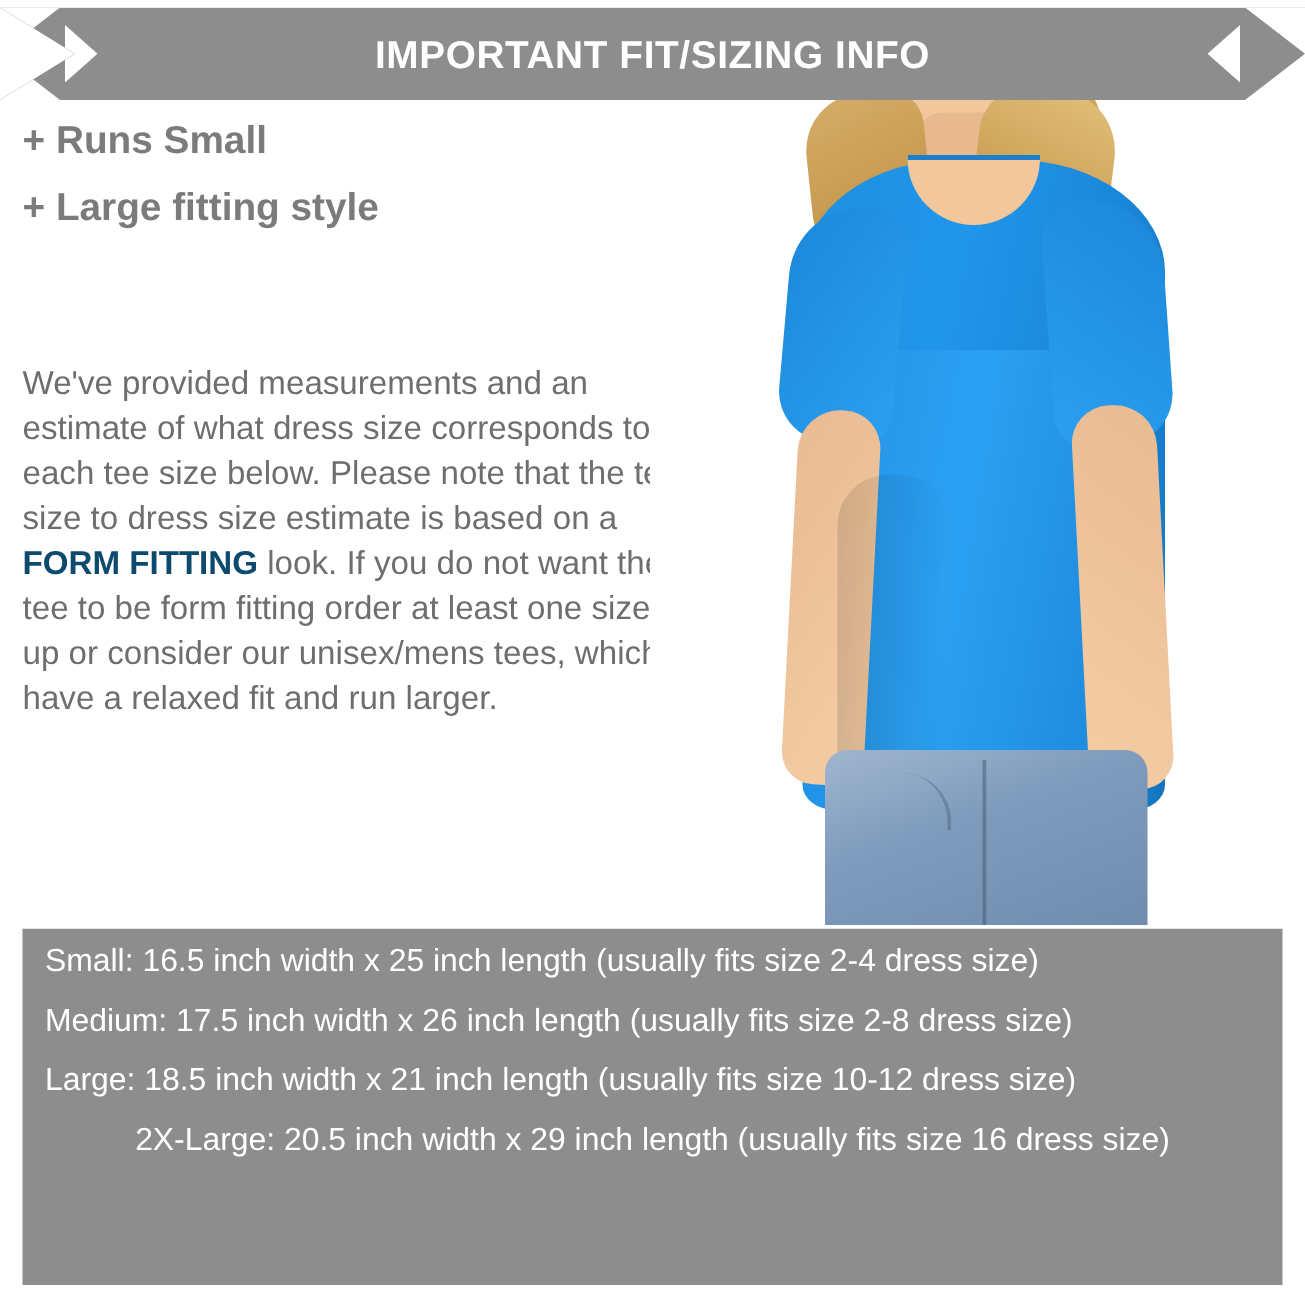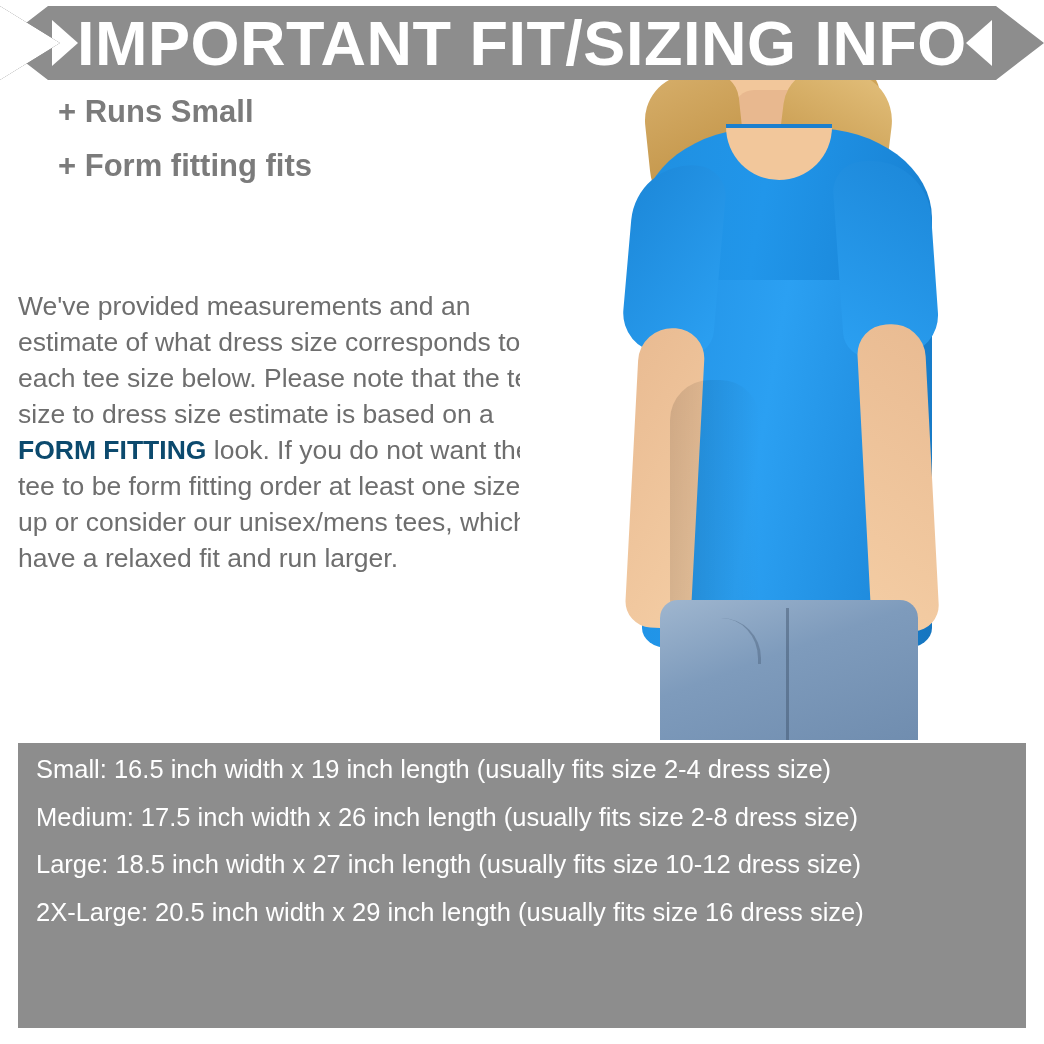--- a/index.html
+++ b/index.html
@@ -41,21 +41,21 @@
     width: 1044px;
     height: 74px;
     background: #8d8d8d;
     -webkit-clip-path: polygon(0 0, 1044px 0, 1044px 74px, 0 74px);
     display: flex;
     align-items: center;
     justify-content: center;
   }
   .banner-text {
     color: #ffffff;
-    font-size: 63px;
+    font-size: 31px;
     font-weight: bold;
     letter-spacing: 0.5px;
     white-space: nowrap;
     line-height: 1;
     text-align: left;
   }
   
   .notch {
     position: absolute;
     top: 0;
@@ -97,21 +97,20 @@
     top: 96px;
     width: 560px;
   }
   .bullet {
     color: #7b7b7b;
     font-weight: bold;
     font-size: 31px;
     line-height: 1.0;
     margin-bottom: 23px;
     white-space: nowrap;
-    margin-left: 40px;
   }
 
   
   #paragraph {
     position: absolute;
     left: 18px;
     top: 288px;
     width: 530px;
     color: #6e6e6e;
     font-size: 26.5px;
@@ -302,40 +301,40 @@
     padding: 14px 18px 0 18px;
     box-sizing: border-box;
   }
   .size-row {
     color: #ffffff;
     font-size: 25.5px;
     line-height: 1;
     margin-bottom: 22px;
     white-space: nowrap;
   }
-  .size-row:last-child { margin-bottom: 1px; }
+  .size-row:last-child { margin-bottom: 1px; text-align: center; }
 </style>
 </head>
 <body>
 
 <div id="page">
 
   <div id="banner">
     <div id="banner-inner">
       <span class="banner-text">IMPORTANT FIT/SIZING INFO</span>
     </div>
     <div class="notch left"></div>
     <div class="notch right"></div>
     <div class="chev left"></div>
     <div class="chev right"></div>
   </div>
 
   <div id="bullets">
     <div class="bullet">+ Runs Small</div>
-    <div class="bullet">+ Form fitting fits</div>
+    <div class="bullet">+ Large fitting style</div>
   </div>
 
   <div id="paragraph">
     <span>We've provided measurements and an estimate of what dress size corresponds to each tee size below. Please note that the tee size to dress size estimate is based on a </span><b>FORM FITTING</b><span> look. If you do not want the tee to be form fitting order at least one size up or consider our unisex/mens tees, which have a relaxed fit and run larger.</span>
   </div>
 
   <div id="photo">
     <div class="ph-bg"></div>
     <div class="ph-hair-top"></div>
     <div class="ph-chin"></div>
@@ -349,19 +348,19 @@
     <div class="ph-collar"></div>
     <div class="ph-arm-l"></div>
     <div class="ph-arm-r"></div>
     <div class="ph-shadow"></div>
     <div class="ph-jeans"></div>
     <div class="ph-jeans-seam"></div>
     <div class="ph-jeans-pocket"></div>
   </div>
 
   <div id="size-table">
-    <div class="size-row">Small: 16.5 inch width x 19 inch length  (usually fits size 2-4 dress size)</div>
+    <div class="size-row">Small: 16.5 inch width x 25 inch length  (usually fits size 2-4 dress size)</div>
     <div class="size-row">Medium: 17.5 inch width x 26 inch length  (usually fits size 2-8 dress size)</div>
-    <div class="size-row">Large: 18.5 inch width x 27 inch length  (usually fits size 10-12 dress size)</div>
+    <div class="size-row">Large: 18.5 inch width x 21 inch length  (usually fits size 10-12 dress size)</div>
     <div class="size-row">2X-Large: 20.5 inch width x 29 inch length (usually fits size 16 dress size)</div>
   </div>
 
 </div>
 
 </body></html>

